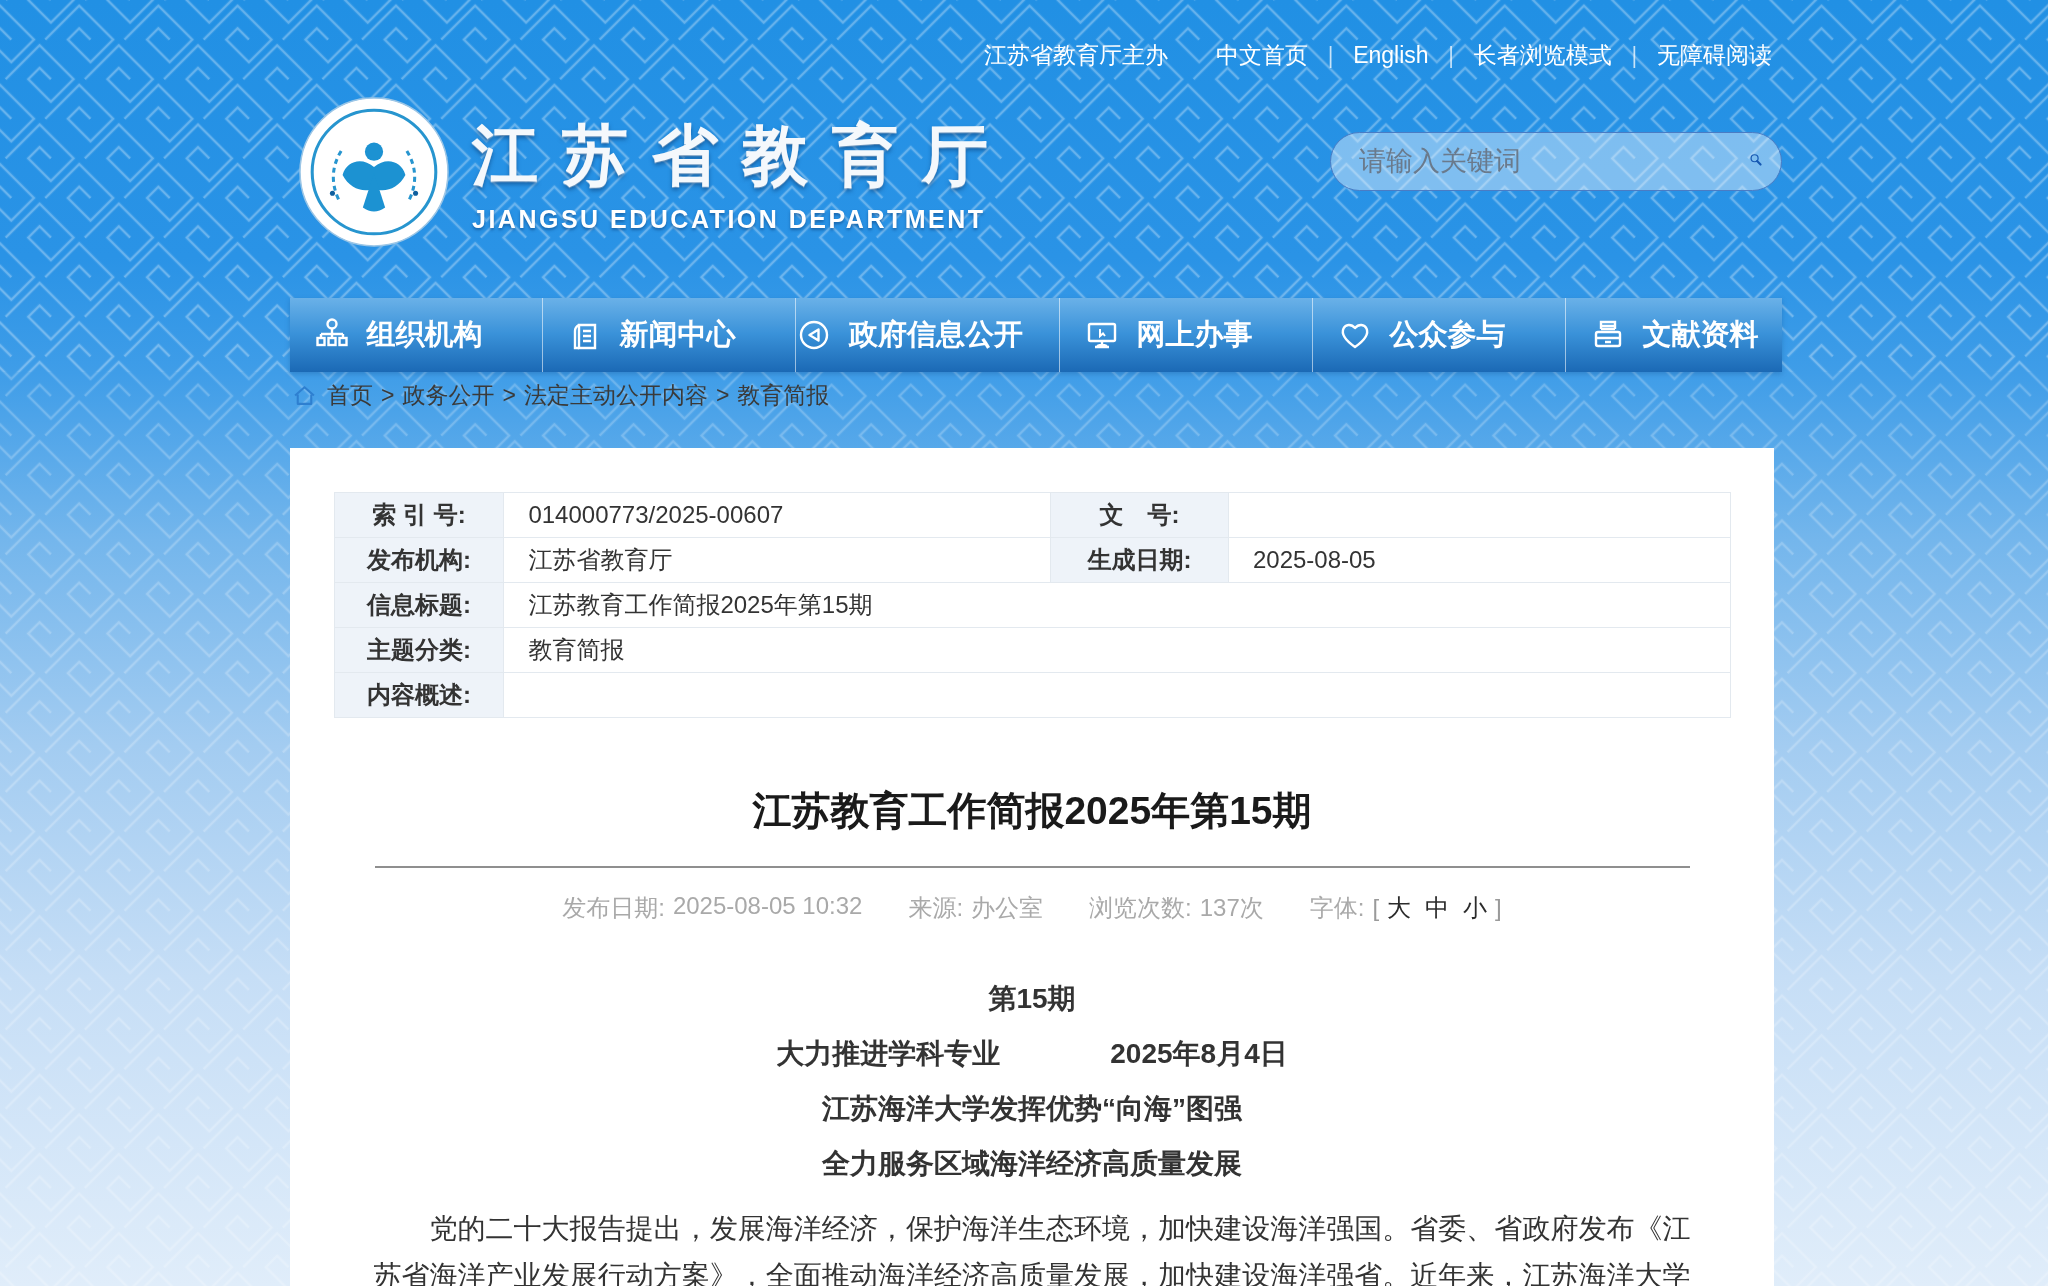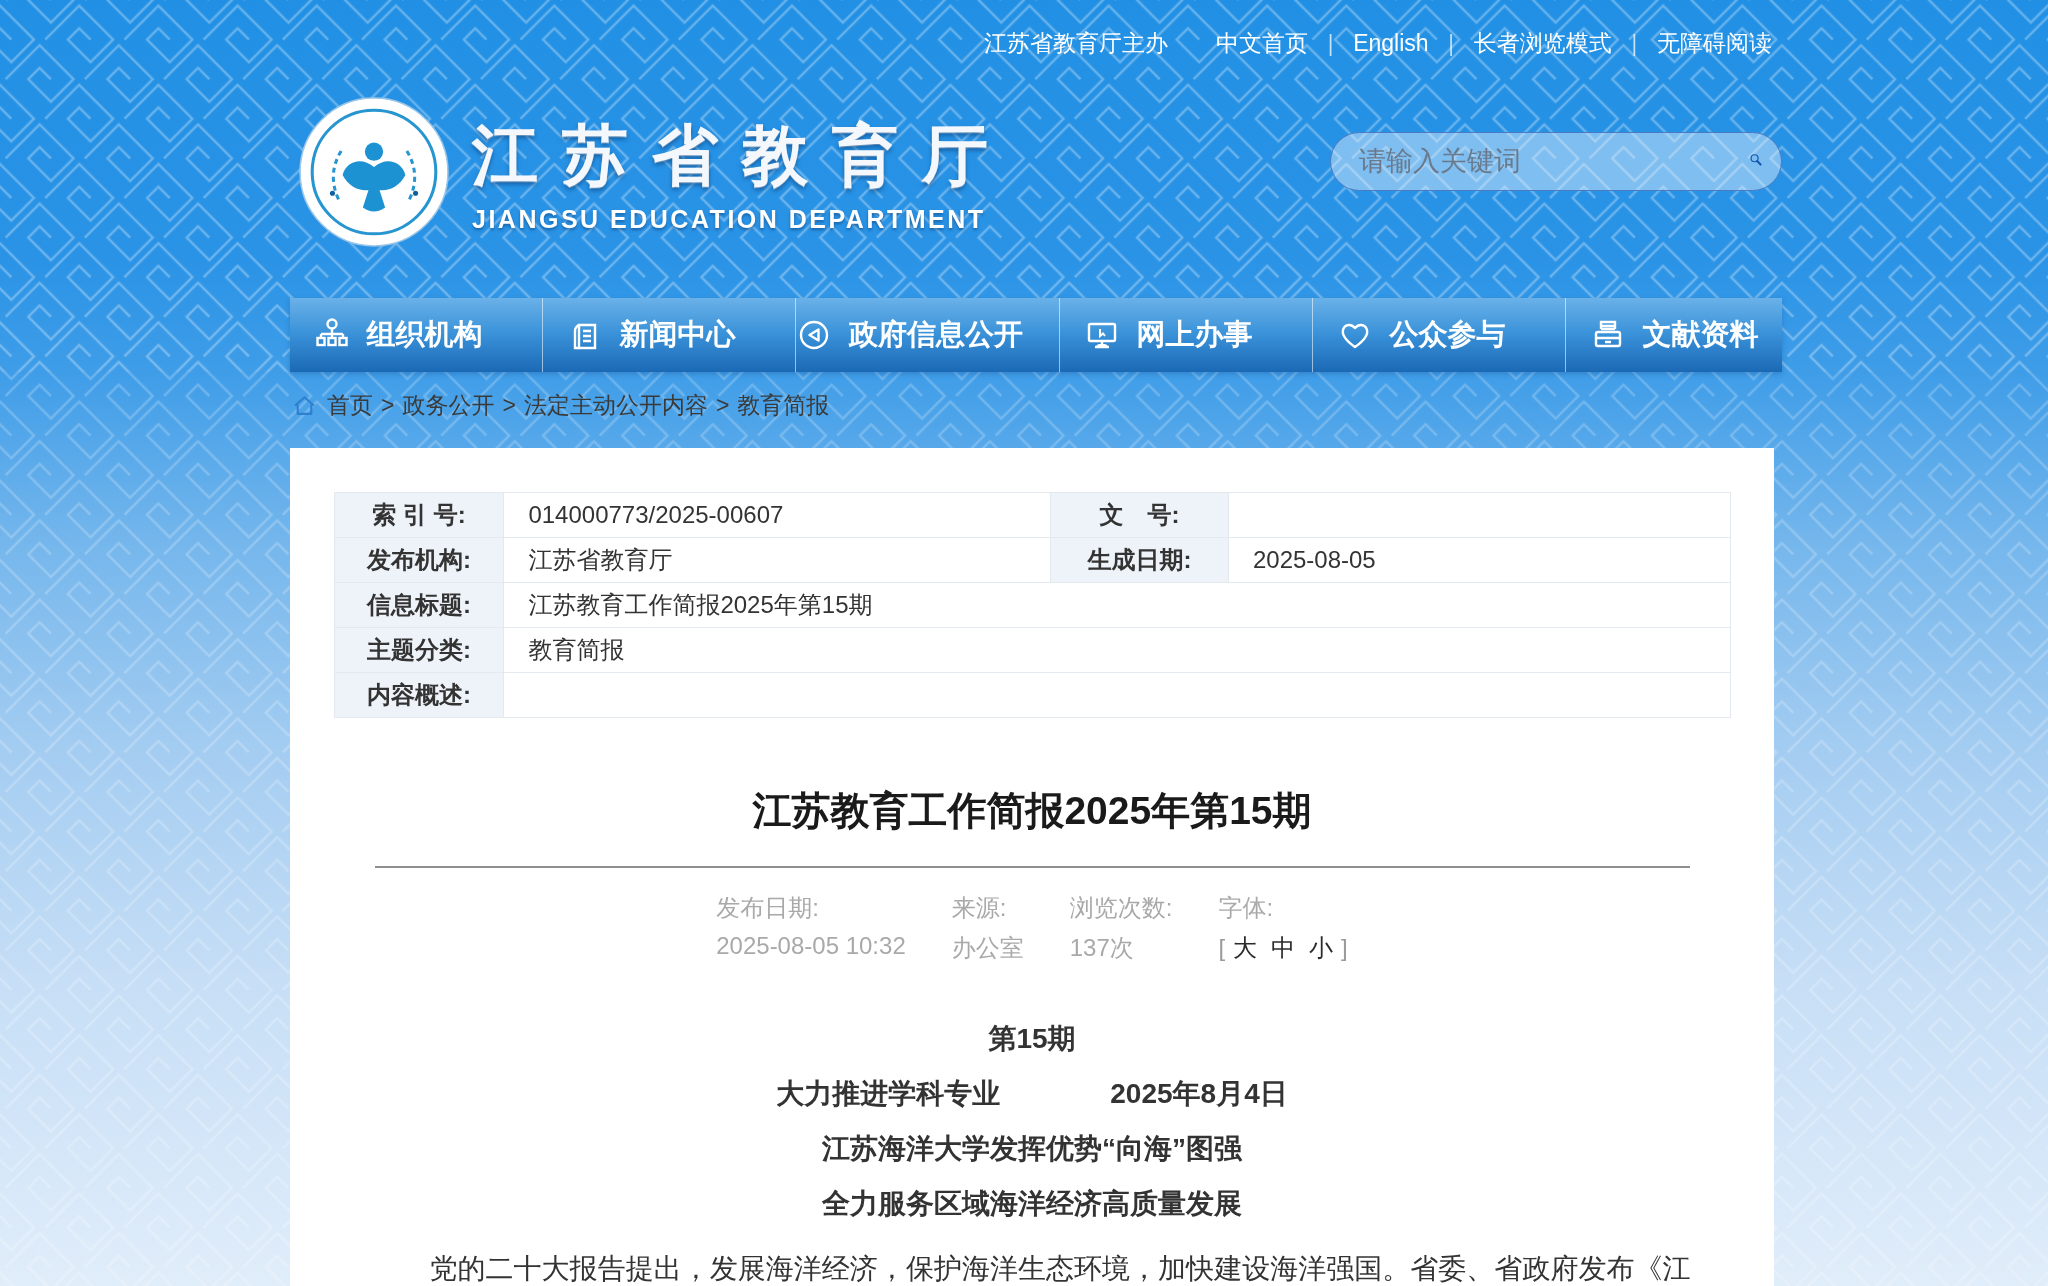--- a/index.html
+++ b/index.html
@@ -9,21 +9,21 @@
   .page{
     position:relative; width:2048px; height:1286px; overflow:hidden;
     background:linear-gradient(180deg,#2190e4 0%,#2a93e6 20%,#3f9de8 29%,
                #74b6ec 42%,#a3ccf1 58%,#c6def6 76%,#e0edfa 100%);
   }
   .bg-pattern{ position:absolute; left:0; top:0; z-index:0; pointer-events:none; }
   .layer{ position:absolute; z-index:2;gap:36px; }
 
   
   .topbar{
-    left:0; top:28px; width:1772px;
+    left:0; top:40px; width:1772px;
     display:flex; justify-content:flex-end; align-items:center; gap:20px;
     color:#fff; font-size:23px;
   }
   .topbar a{ color:#fff; text-decoration:none; cursor:pointer; }
   .topbar .host-link{ margin-right:28px; }
   .topbar .sep{ color:rgba(255,255,255,.75); font-size:20px; transform:scaleY(1.2); }
 
   
   .logo-block{ left:298px; top:96px; display:flex; align-items:center; gap:22px; cursor:pointer; }
   .emblem{ width:152px; height:152px; }
@@ -57,21 +57,21 @@
   }
   .nav-item{
     flex:1; display:flex; align-items:center; justify-content:center; gap:17px;
     color:#fff; font-size:29px; font-weight:700; cursor:pointer; white-space:nowrap;
   }
   .nav-item + .nav-item{ border-left:1px solid rgba(255,255,255,.55); }
   .nav-item svg{ width:36px; height:36px; }
 
   
   .breadcrumb{
-    left:292px; top:390px; display:flex; align-items:center; gap:8px;
+    left:292px; top:380px; display:flex; align-items:center; gap:8px;
     font-size:23px; color:#3a3a3a;
   }
   .breadcrumb a{ color:#3a3a3a; text-decoration:none; cursor:pointer; }
   .breadcrumb .bc-sep{ color:#3a3a3a; }
   .breadcrumb svg{ width:25px; height:23px; margin-right:2px; }
 
   
   .card{
     left:290px; top:448px; width:1484px; height:838px; background:#ffffff;
   }
@@ -92,21 +92,21 @@
 
   
   .article-title{
     margin-top:66px; text-align:center; font-size:39px; font-weight:600; color:#1a1a1a;
   }
   .title-rule{ width:1315px; margin:28px auto 0; border:none; border-top:2px solid #8f8f8f; }
   .meta{
     margin-top:24px; display:flex; justify-content:center; gap:46px;
     font-size:24px; color:#a9a9a9;
   }
-  .meta .mi{ display:inline-flex; gap:8px;flex-direction:column; }
+  .meta .mi{ display:inline-flex; gap:8px; }
   .meta .font-sizes{ display:inline-flex; gap:2px; align-items:center; }
   .meta .fs{ color:#2b2b2b; cursor:pointer; padding:0 6px; }
   .meta .br{ color:#9a9a9a; }
 
   .article-body{ margin-top:56px; }
   .cline{ text-align:center; font-size:28px; font-weight:700; color:#333; margin-bottom:17px; }
   .issuer-line{ display:flex; justify-content:center; gap:110px; }
   .para{
     width:1317px; margin:22px auto 0; font-size:28px; color:#333;
     line-height:47px; text-align:justify; text-indent:2em;

